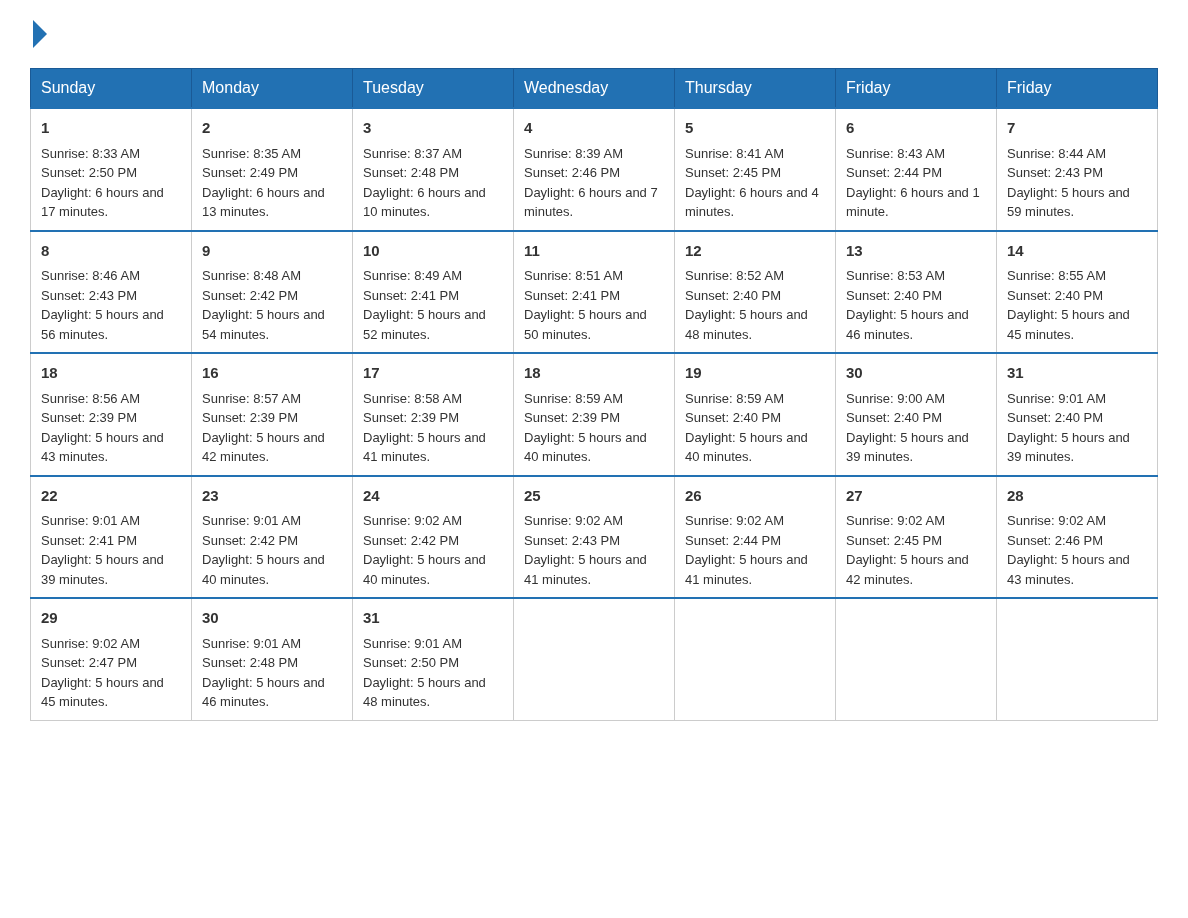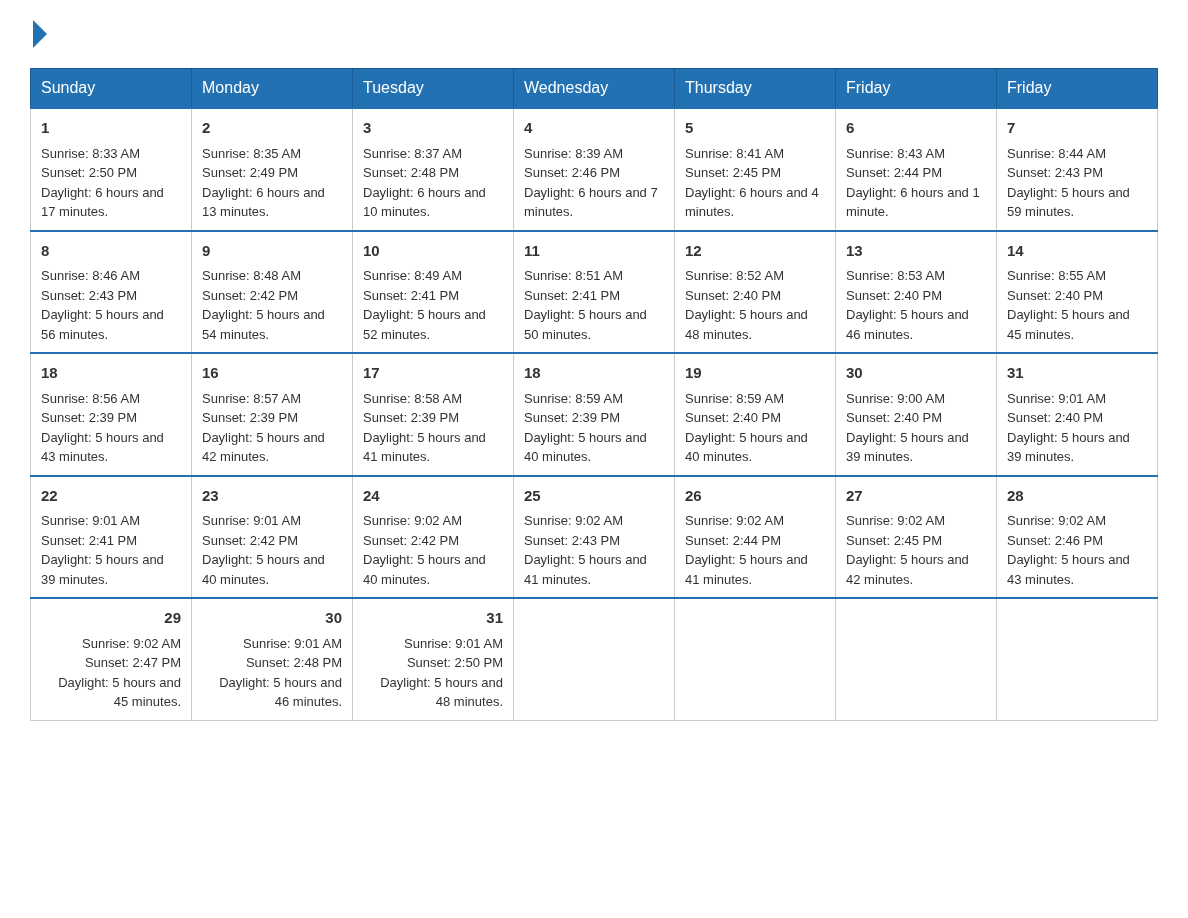--- a/index.html
+++ b/index.html
@@ -84,21 +84,20 @@
       font-size: 15px;
       font-weight: bold;
       display: block;
       margin-bottom: 4px;
     }
     tbody tr td.empty {
       background: #fff;
     }
     tbody tr:last-child td {
       border-bottom: 1px solid #ccc;
-      text-align: right;
     }
   </style>
 </head>
 <body>
 
 <div class="header">
   <div class="logo">
     <div class="logo-top">
       <span class="logo-text-general"></span>
       <div class="logo-triangle"></div>

